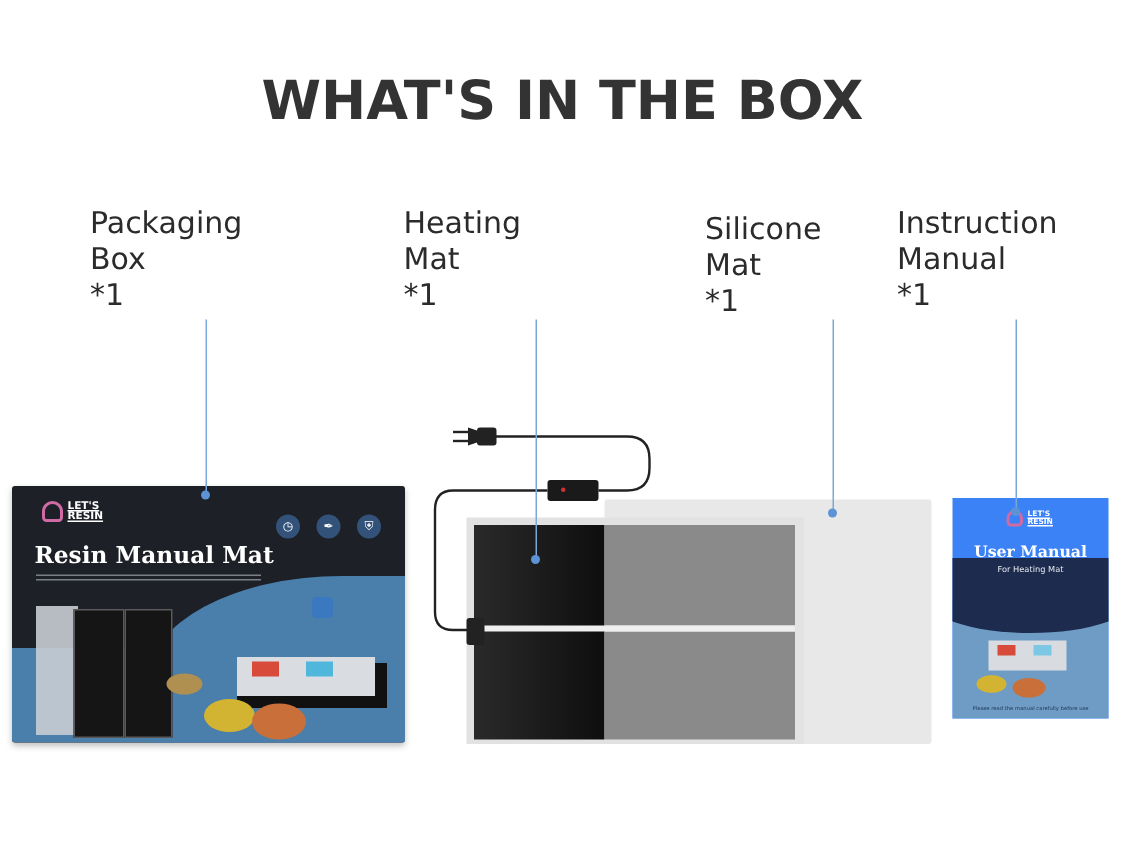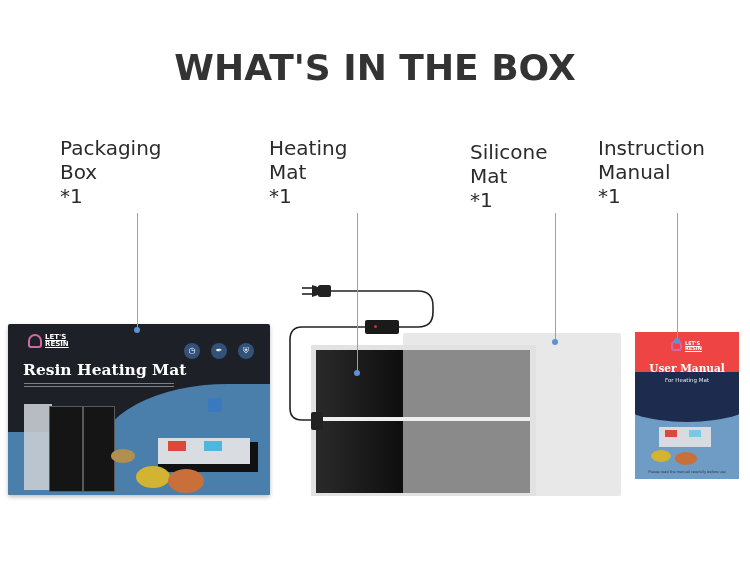--- a/index.html
+++ b/index.html
@@ -33,21 +33,21 @@
   .mat-black{position:absolute;left:316px;top:350px;width:87px;height:143px;background:linear-gradient(90deg,#2a2a2a,#0e0e0e);}
   .mat-grey-top{position:absolute;left:403px;top:350px;width:127px;height:67px;background:#8a8a8a;}
   .mat-grey-bot{position:absolute;left:403px;top:421px;width:127px;height:72px;background:#8a8a8a;}
   .mat-seam{position:absolute;left:322px;top:417px;width:208px;height:4px;background:#efefef;}
   .connector{position:absolute;left:311px;top:412px;width:12px;height:18px;background:#222;border-radius:2px;}
   .controller{position:absolute;left:365px;top:320px;width:34px;height:14px;background:#1a1a1a;border-radius:2px;}
   .controller .led{position:absolute;left:9px;top:5px;width:3px;height:3px;background:#c33;border-radius:50%;}
   svg.cord{position:absolute;left:0;top:0;}
 
   
-  .manual{position:absolute;left:635px;top:332px;width:104px;height:147px;background:#ef4444;overflow:hidden;}
+  .manual{position:absolute;left:635px;top:332px;width:104px;height:147px;background:#3b82f6;overflow:hidden;}
   .man-blue{position:absolute;left:0;top:68px;width:104px;height:79px;background:#6e9cc4;}
   .man-arc{position:absolute;left:-20px;top:40px;width:144px;height:50px;border-radius:0 0 50% 50%;background:#1c2b4e;}
   .man-title{position:absolute;left:0;top:30px;width:104px;text-align:center;color:#fff;font-family:"DejaVu Serif",serif;font-weight:bold;font-size:10.5px;}
   .man-sub{position:absolute;left:0;top:45px;width:104px;text-align:center;color:#e6e9ef;font-size:5.5px;}
   .man-white{position:absolute;left:24px;top:95px;width:52px;height:20px;background:#d8dce0;}
   .man-red{position:absolute;left:30px;top:98px;width:12px;height:7px;background:#d84a3a;}
   .man-cyan{position:absolute;left:54px;top:98px;width:12px;height:7px;background:#7cc7e4;}
   .man-note{position:absolute;left:0;top:138px;width:104px;text-align:center;color:#24385a;font-size:3.5px;}
 </style>
 </head>
@@ -79,21 +79,21 @@
 <div class="box">
   <div class="box-wave"></div>
   <div class="box-blue"></div>
   <div class="logo" style="left:20px;top:10px;">
     <div class="logo-glyph"></div>
     <div class="logo-text">
       <div>LET'S</div>
       <div>RESIN</div>
     </div>
   </div>
-  <div class="box-title">Resin Heating Mat</div>
+  <div class="box-title">Resin Manual Mat</div>
   <div class="box-sub"></div>
   <div class="badge" style="left:176px;">◷</div>
   <div class="badge" style="left:203px;">✒</div>
   <div class="badge" style="left:230px;">⛨</div>
   <div class="bx-clear"></div>
   <div class="bx-mat" style="left:41px;top:82px;width:32px;height:84px;"></div>
   <div class="bx-mat" style="left:75px;top:82px;width:30px;height:84px;"></div>
   <div class="bx-mat" style="left:150px;top:118px;width:100px;height:30px;background:#111;border:none;"></div>
   <div class="bx-white"></div>
   <div class="bx-red"></div>

